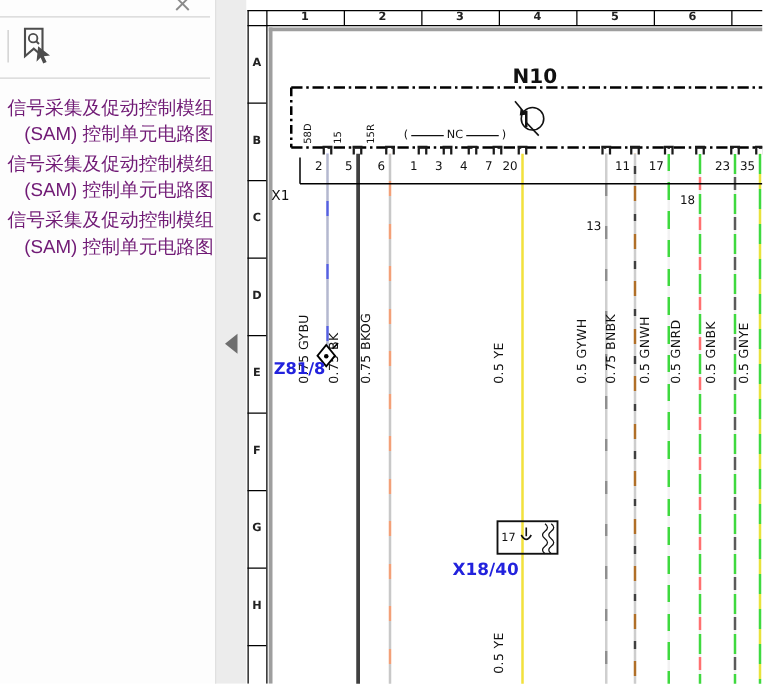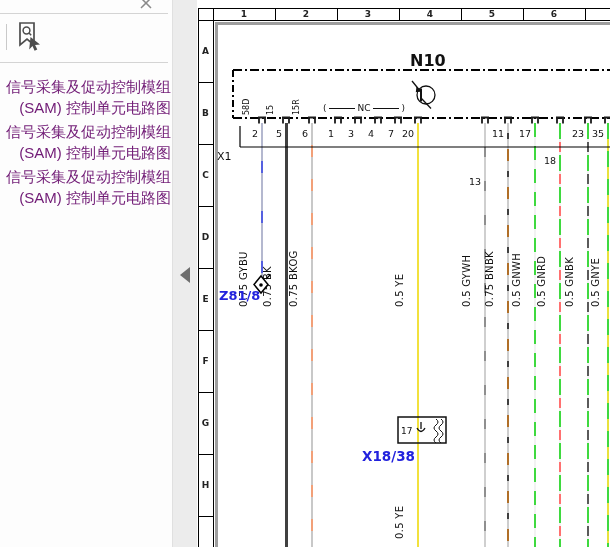--- a/index.html
+++ b/index.html
@@ -226,16 +226,16 @@
     <div class="lbl module-label" style="left:410px;top:51px">N10</div>
     <div class="lbl x1-label" style="left:217px;top:150px">X1</div>
     <div class="nc-wrap">
       <span>(</span>
       <span class="nc-line"></span>
       <span>NC</span>
       <span class="nc-line"></span>
       <span>)</span>
     </div>
     <div class="lbl blue" id="splice-label" style="left: 219px; top: 288px; font-size: 13px; color: rgb(34, 34, 221);">Z81/8</div>
-    <div class="lbl blue" id="inline-conn-label" style="left: 362px; top: 448px; font-size: 13.5px; color: rgb(34, 34, 221);">X18/38</div>
+    <div class="lbl blue" id="inline-conn-label" style="left: 362px; top: 448px; font-size: 13.5px; color: rgb(34, 34, 221);">X18/40</div>
     <div class="conn-pin-num">17</div>
   </div>
 </div>
 
 </body></html>

